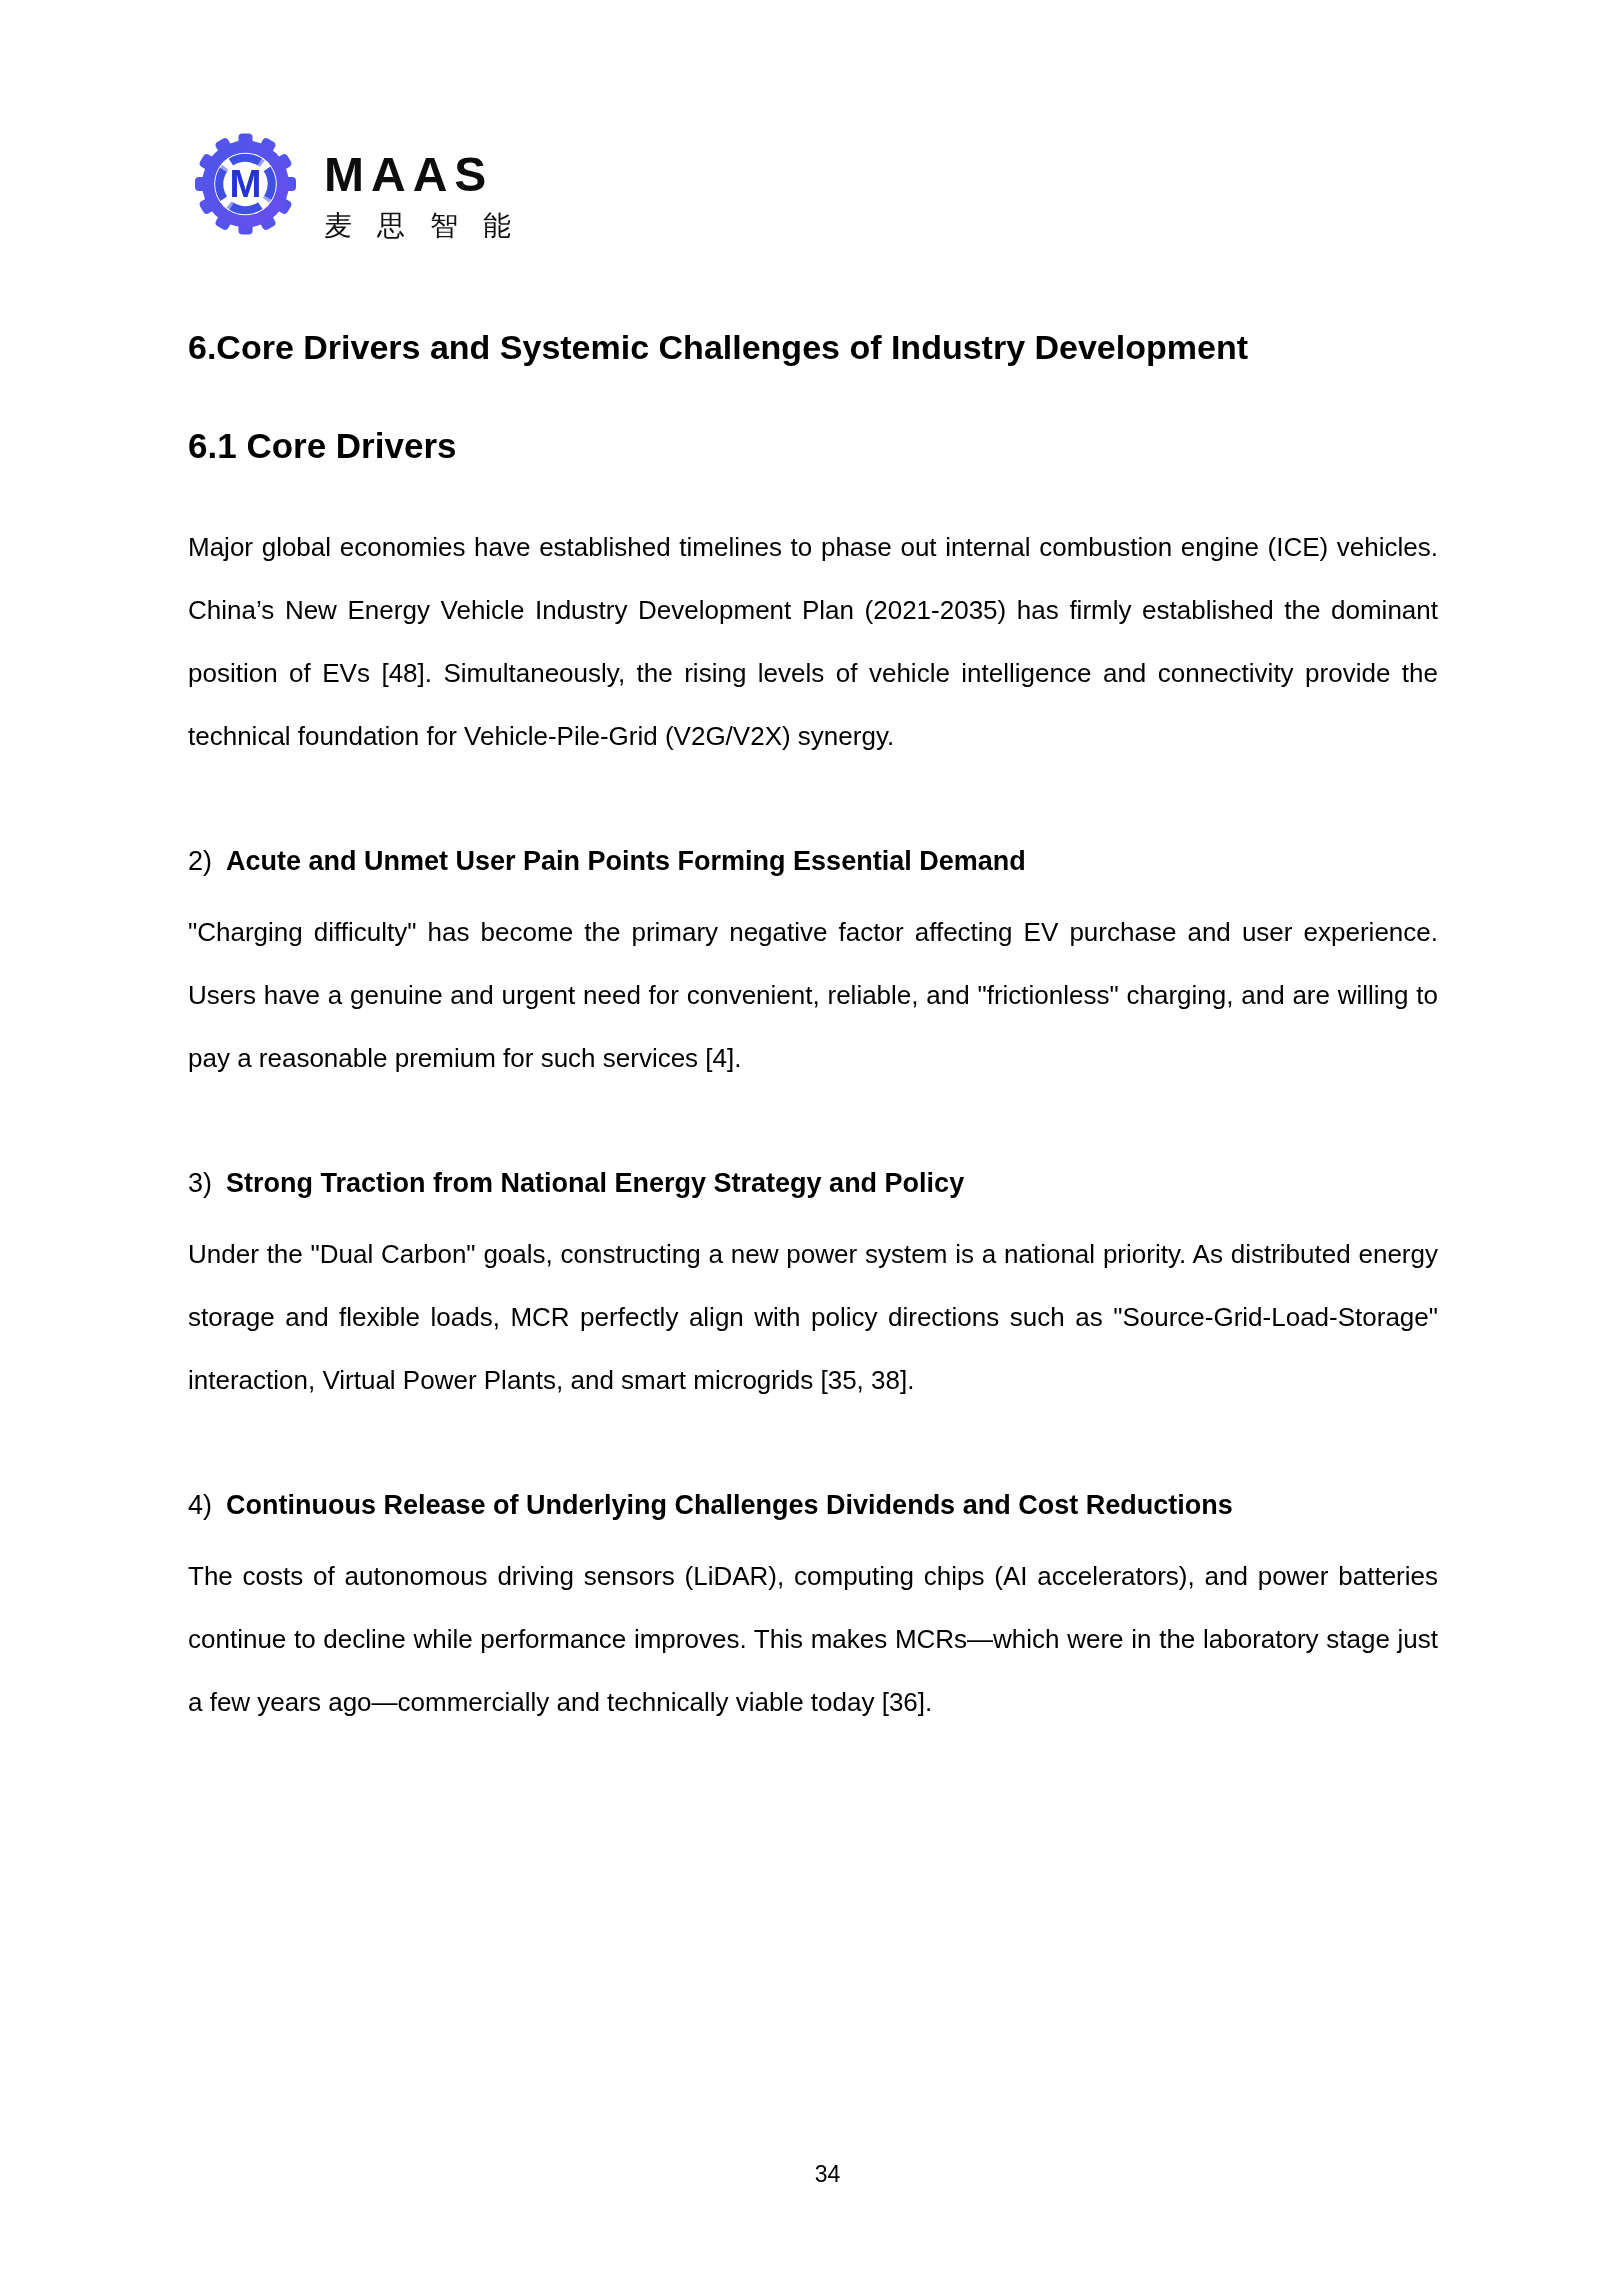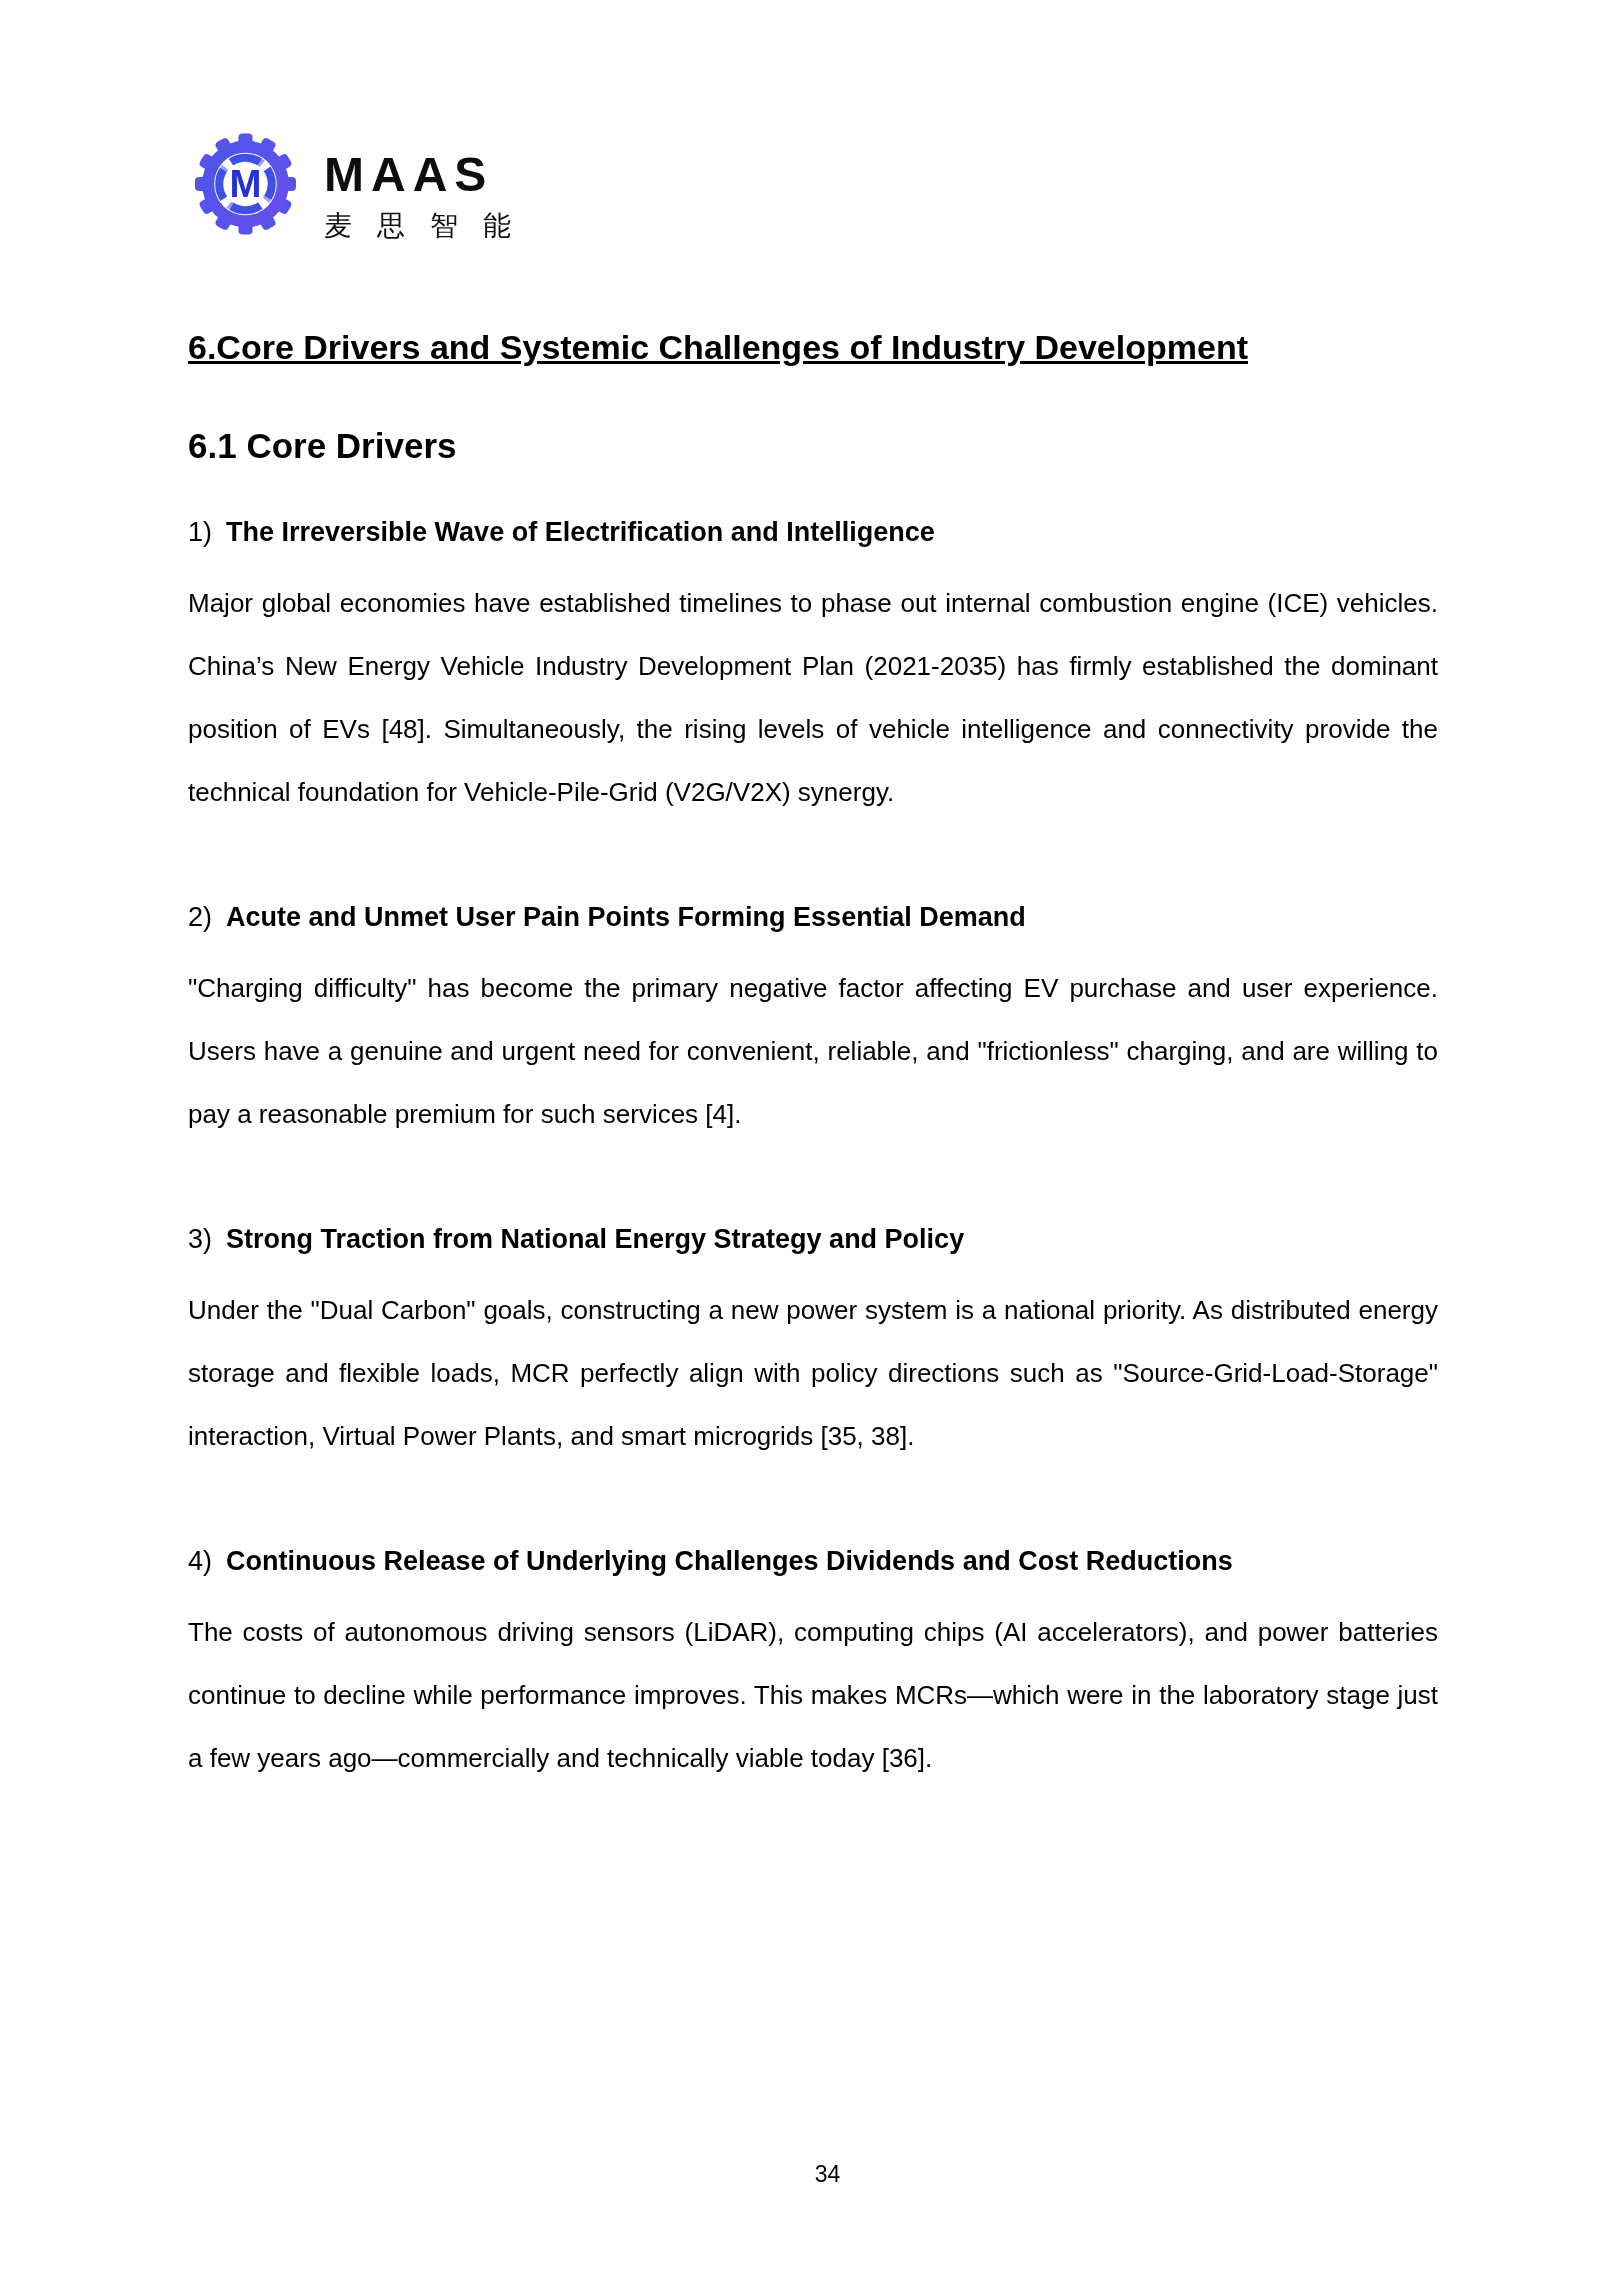--- a/index.html
+++ b/index.html
@@ -57,21 +57,20 @@
     position: absolute;
     left: 188px;
     top: 0;
     width: 1250px;
   }
   h1.chapter {
     margin: 327px 0 0 0;
     font-size: 34px;
     line-height: 40px;
     font-weight: bold;
-    text-decoration: underline;
   }
   h2.section {
     margin: 63px 0 0 0;
     font-size: 35px;
     line-height: 32px;
     font-weight: bold;
   }
   .sec {
     margin-top: 77px;
   }
@@ -151,23 +150,20 @@
       <div class="brand">MAAS</div>
       <div class="brand-cn">麦思智能</div>
     </div>
   </header>
 
   <main class="content">
     <h1 class="chapter">6.Core Drivers and Systemic Challenges of Industry Development</h1>
     <h2 class="section">6.1 Core Drivers</h2>
     <div class="sections">
   <section class="sec">
-    <h3 class="sec-head">
-      <span class="sec-num">1)</span><span class="sec-title">The Irreversible Wave of Electrification and Intelligence</span>
-    </h3>
     <p class="para"><span>Major global economies have established timelines to phase out internal combustion engine (ICE) vehicles. China’s </span><span class="it">New Energy Vehicle Industry Development Plan (2021-2035)</span><span> has firmly established the dominant position of EVs [48]. Simultaneously, the rising levels of vehicle intelligence and connectivity provide the technical foundation for Vehicle-Pile-Grid (V2G/V2X) synergy.</span></p>
   </section>
 
   <section class="sec">
     <h3 class="sec-head">
       <span class="sec-num">2)</span><span class="sec-title">Acute and Unmet User Pain Points Forming Essential Demand</span>
     </h3>
     <p class="para"><span>"Charging difficulty" has become the primary negative factor affecting EV purchase and user experience. Users have a genuine and urgent need for convenient, reliable, and "frictionless" charging, and are willing to pay a reasonable premium for such services [4].</span></p>
   </section>
 

